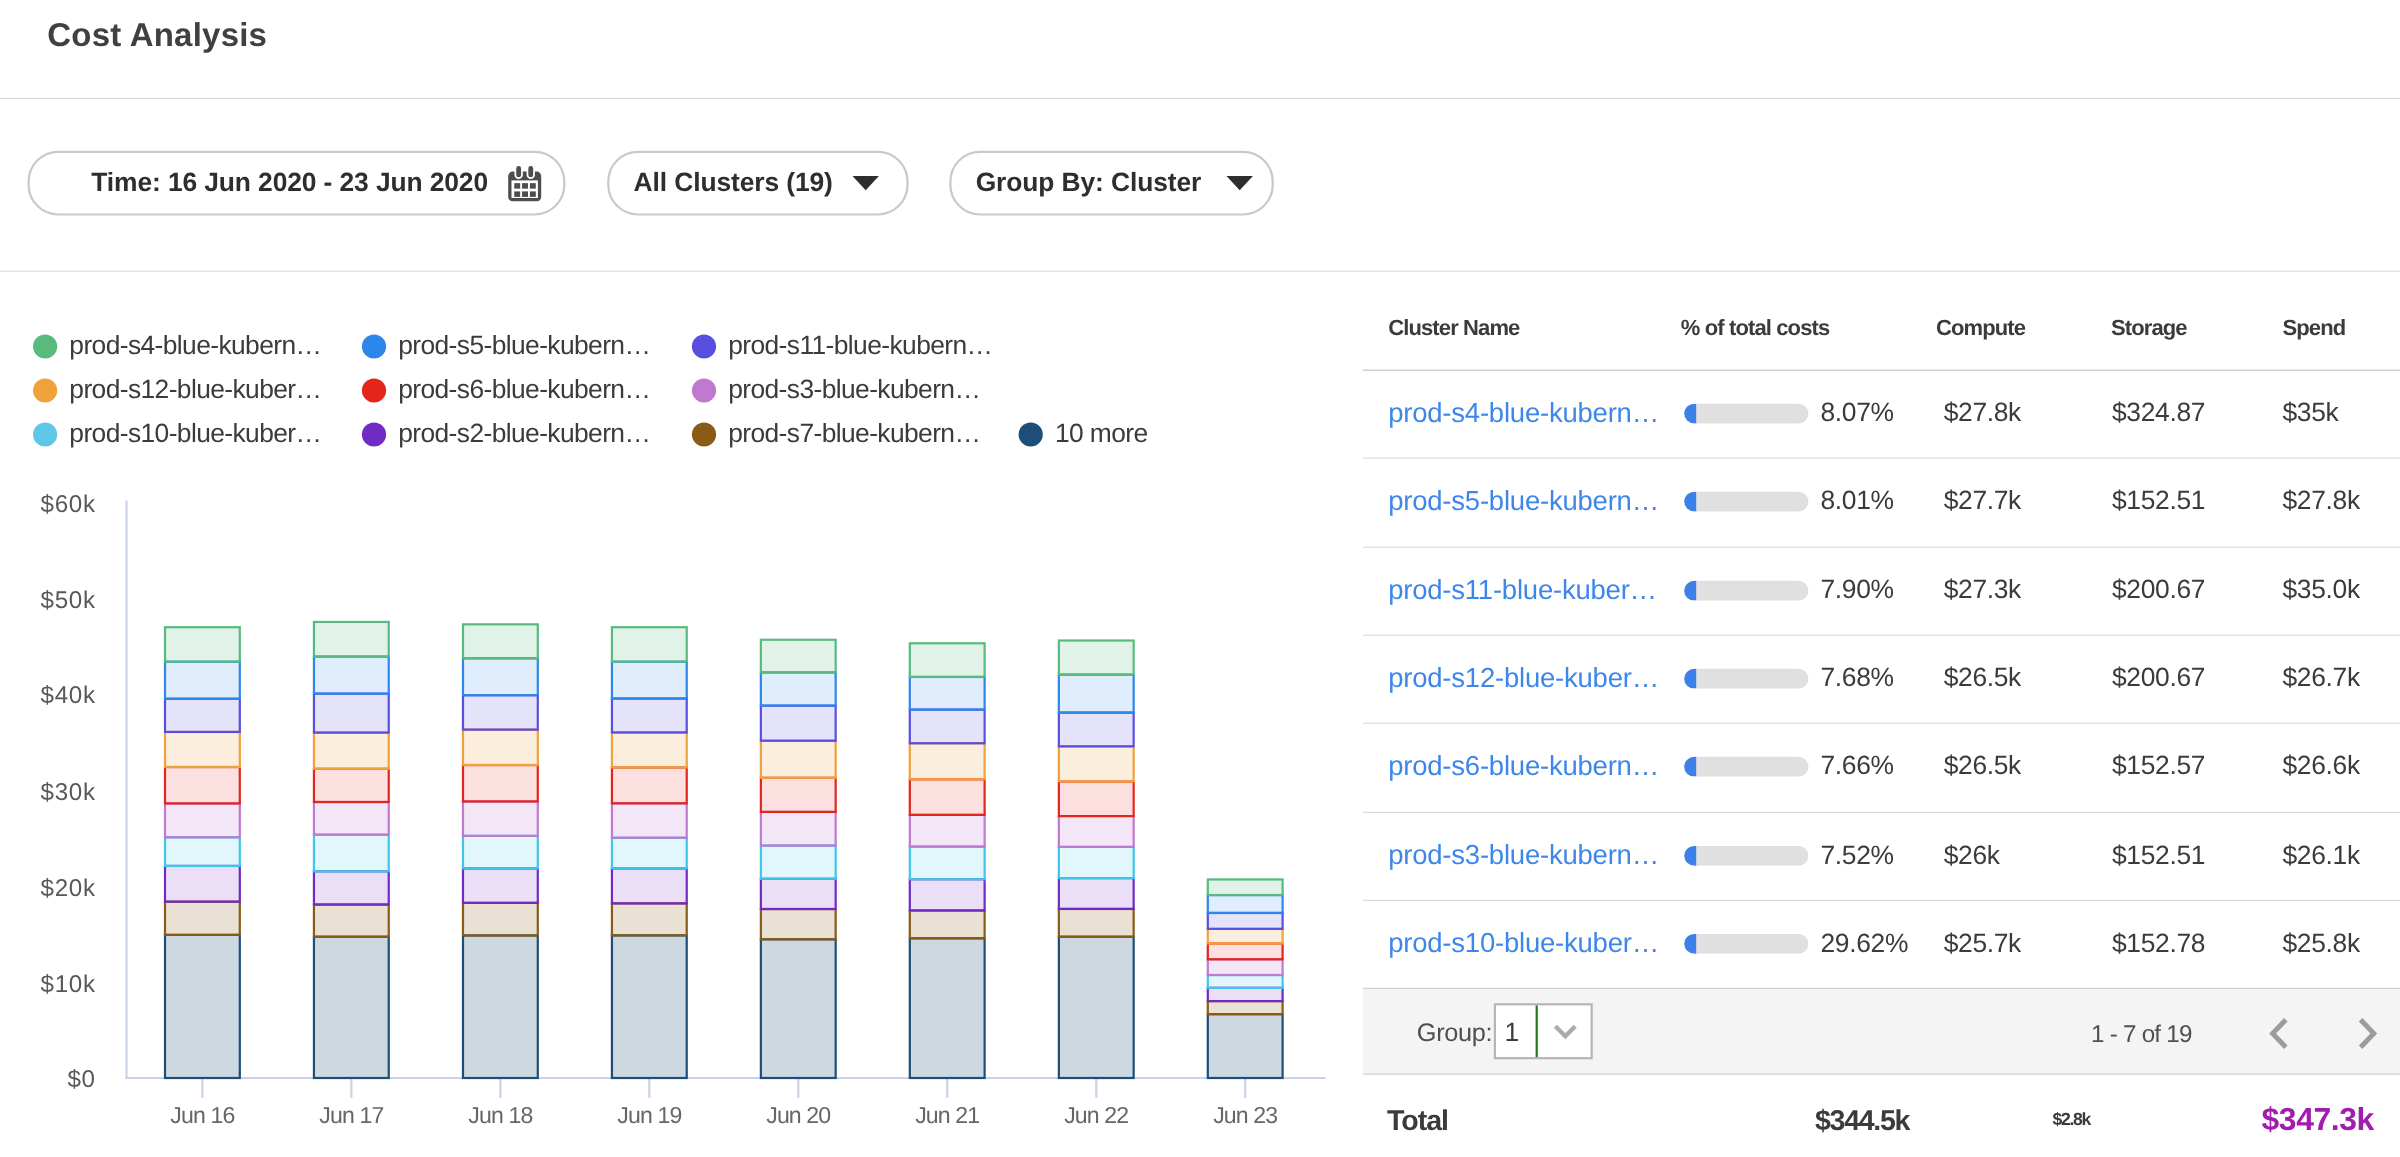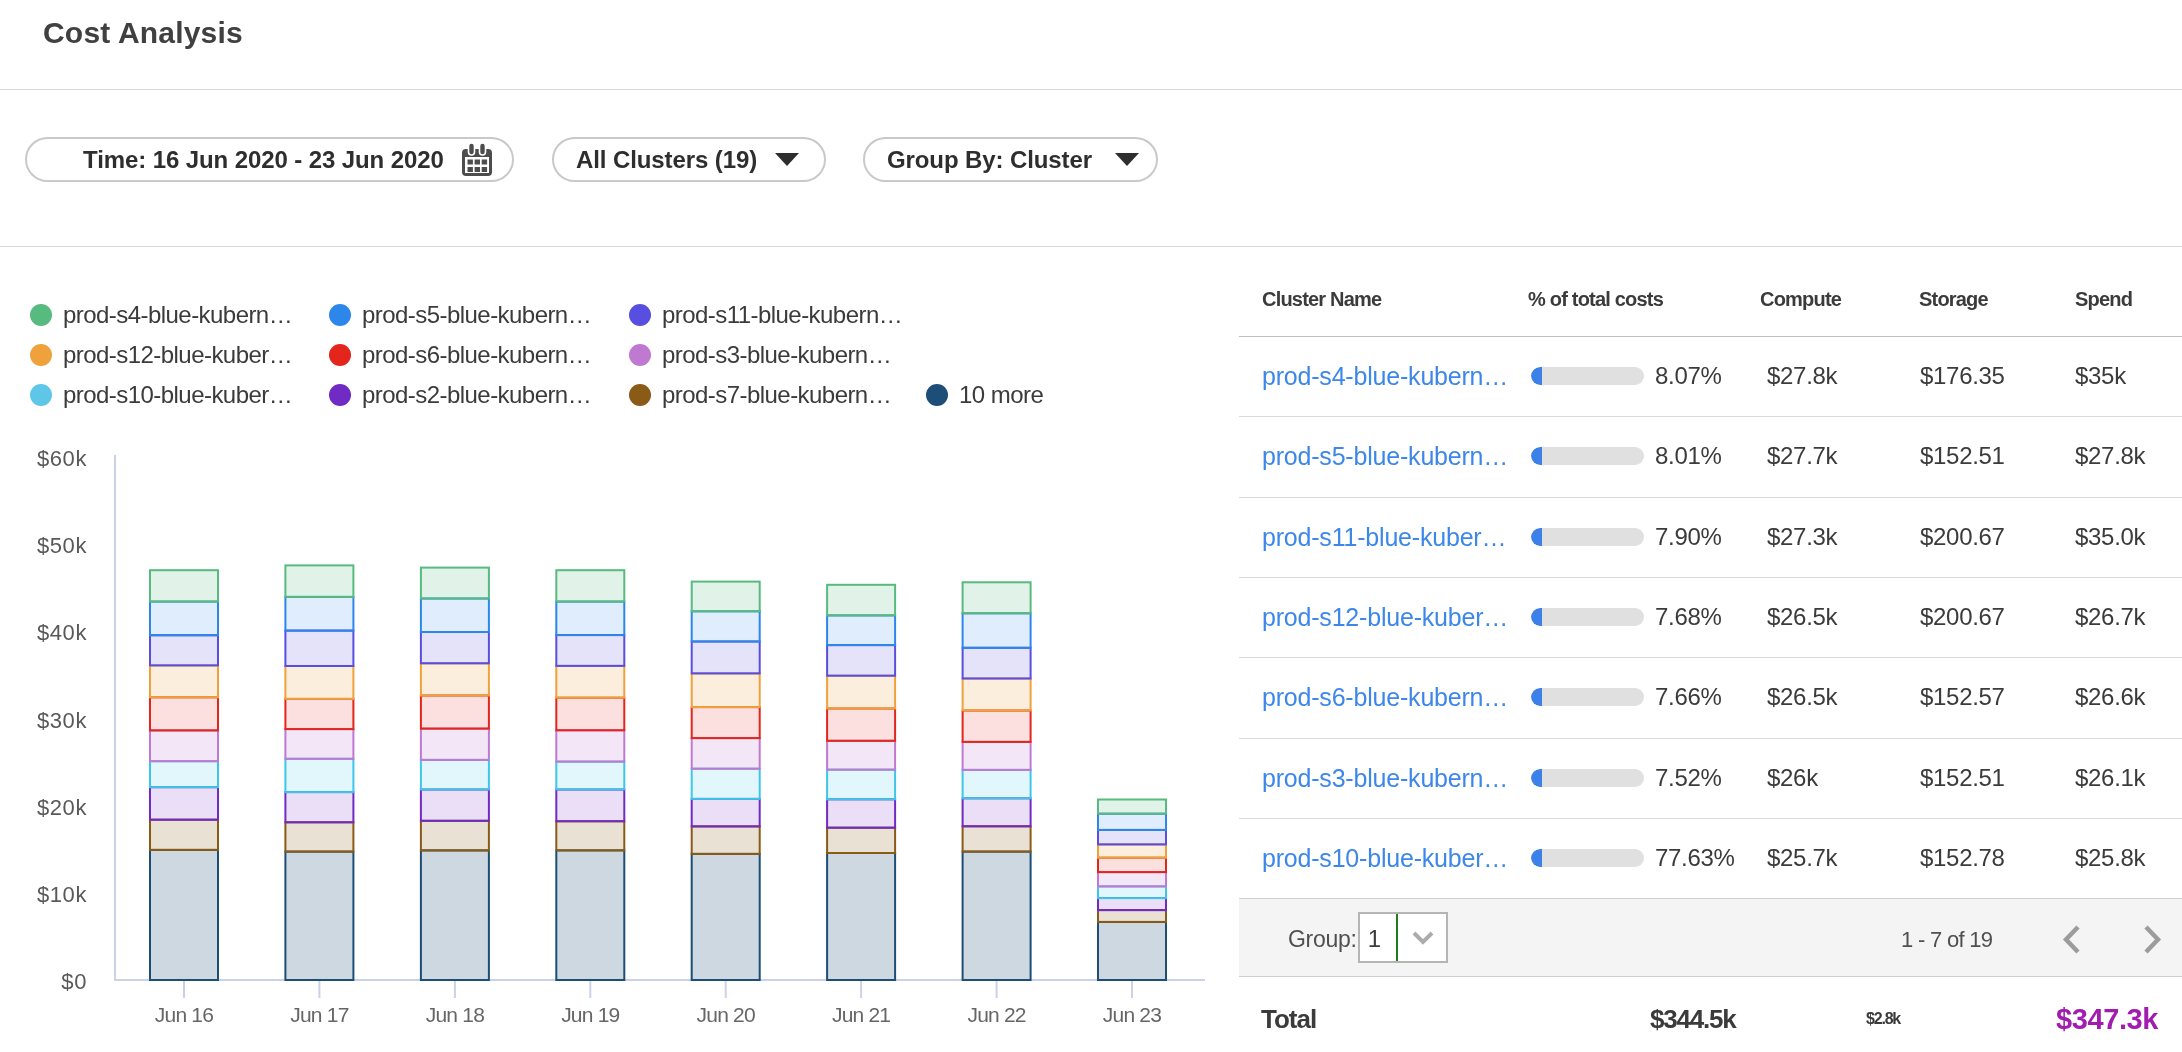--- a/index.html
+++ b/index.html
@@ -1,21 +1,21 @@
 <!DOCTYPE html>
 <html><head>
 <meta charset="utf-8">
 <style>
   * { margin:0; padding:0; box-sizing:border-box; }
   html,body { width:2182px; height:1052px; background:#fff; overflow:hidden;
     font-family:"Liberation Sans", sans-serif; color:#3b3b3b; }
   .abs { position:absolute; }
   .title { left:43px; top:16px; font-size:30px; font-weight:bold; color:#404040; letter-spacing:0.2px; }
   .hr { height:1px; background:#d8d8d8; left:0; width:2182px; }
-  .pill { top:137px; height:45px; border:2px solid #c9c9c9; border-radius:28px;
+  .pill { top:137px; height:59px; border:2px solid #c9c9c9; border-radius:28px;
     display:flex; align-items:center; font-weight:bold; font-size:24px; letter-spacing:-0.1px; color:#2e2e2e; }
   .tri { width:0; height:0; border-left:12px solid transparent; border-right:12px solid transparent;
     border-top:13px solid #2e2e2e; display:inline-block; }
   .lgd { display:flex; align-items:center; font-size:24px; letter-spacing:-0.55px; color:#3b3b3b; height:28px; }
   .dot { width:22px; height:22px; border-radius:50%; margin-right:11px; flex:none; }
   .hdr { font-size:20px; letter-spacing:-0.8px; font-weight:bold; color:#3b3b3b; white-space:nowrap; }
   .cell { font-size:24px; letter-spacing:-0.3px; color:#3b3b3b; white-space:nowrap; }
   .link { font-size:25px; letter-spacing:-0.2px; color:#3d87ea; white-space:nowrap; }
   .rowline { height:1px; background:#d9d9d9; left:1239px; width:943px; }
   .ptrack { width:113px; height:18px; border-radius:9px; background:#e0e0e0; overflow:hidden; }
@@ -169,21 +169,21 @@
 <div class="abs hdr" style="left:1760px; top:299px; transform:translateY(-50%);">Compute</div>
 <div class="abs hdr" style="left:1919px; top:299px; transform:translateY(-50%);">Storage</div>
 <div class="abs hdr" style="left:2075px; top:299px; transform:translateY(-50%);">Spend</div>
 <div class="abs rowline" style="top:336px; background:#bfbfbf;"></div>
 <div class="abs link" style="left:1262px; top:376.1px; transform:translateY(-50%);">prod-s4-blue-kubern…</div>
 <div class="abs ptrack" style="left:1531px; top:376.1px; transform:translateY(-50%);">
     <div class="pfill"></div>
   </div>
 <div class="abs cell" style="left:1655px; top:376.1px; transform:translateY(-50%);">8.07%</div>
 <div class="abs cell" style="left:1767px; top:376.1px; transform:translateY(-50%);">$27.8k</div>
-<div class="abs cell" style="left:1920px; top:376.1px; transform:translateY(-50%);">$176.35</div>
+<div class="abs cell" style="left:1920px; top:376.1px; transform:translateY(-50%);">$324.87</div>
 <div class="abs cell" style="left:2075px; top:376.1px; transform:translateY(-50%);">$35k</div>
 <div class="abs rowline" style="top:416px;"></div>
 <div class="abs link" style="left:1262px; top:456.4px; transform:translateY(-50%);">prod-s5-blue-kubern…</div>
 <div class="abs ptrack" style="left:1531px; top:456.4px; transform:translateY(-50%);">
     <div class="pfill"></div>
   </div>
 <div class="abs cell" style="left:1655px; top:456.4px; transform:translateY(-50%);">8.01%</div>
 <div class="abs cell" style="left:1767px; top:456.4px; transform:translateY(-50%);">$27.7k</div>
 <div class="abs cell" style="left:1920px; top:456.4px; transform:translateY(-50%);">$152.51</div>
 <div class="abs cell" style="left:2075px; top:456.4px; transform:translateY(-50%);">$27.8k</div>
@@ -221,21 +221,21 @@
   </div>
 <div class="abs cell" style="left:1655px; top:777.6px; transform:translateY(-50%);">7.52%</div>
 <div class="abs cell" style="left:1767px; top:777.6px; transform:translateY(-50%);">$26k</div>
 <div class="abs cell" style="left:1920px; top:777.6px; transform:translateY(-50%);">$152.51</div>
 <div class="abs cell" style="left:2075px; top:777.6px; transform:translateY(-50%);">$26.1k</div>
 <div class="abs rowline" style="top:818px;"></div>
 <div class="abs link" style="left:1262px; top:857.9px; transform:translateY(-50%);">prod-s10-blue-kuber…</div>
 <div class="abs ptrack" style="left:1531px; top:857.9px; transform:translateY(-50%);">
     <div class="pfill"></div>
   </div>
-<div class="abs cell" style="left:1655px; top:857.9px; transform:translateY(-50%);">77.63%</div>
+<div class="abs cell" style="left:1655px; top:857.9px; transform:translateY(-50%);">29.62%</div>
 <div class="abs cell" style="left:1767px; top:857.9px; transform:translateY(-50%);">$25.7k</div>
 <div class="abs cell" style="left:1920px; top:857.9px; transform:translateY(-50%);">$152.78</div>
 <div class="abs cell" style="left:2075px; top:857.9px; transform:translateY(-50%);">$25.8k</div>
 <div class="abs" style="left:1239px; top:898px; width:943px; height:79px; background:#f4f4f4; border-top:1px solid #cfcfcf; border-bottom:1px solid #cfcfcf;"></div>
 <div class="abs" style="left:1288px; top:939px; transform:translateY(-50%); color:#4f4f4f; font-size:23px; letter-spacing:-0.3px;">Group:</div>
 <div class="abs" style="left:1358px; top:912px; width:90px; height:51px; background:#fff; border:2px solid #b5b5b5;"></div>
 <div class="abs" style="left:1362px; top:939px; transform:translateY(-50%); width:25px; text-align:center; font-size:24px; color:#3d3d3d;">1</div>
 <div class="abs" style="left:1396px; top:914px; width:2px; height:47px; background:#1e7d14;"></div>
 <svg class="abs" style="left:1412px; top:929px;" width="22" height="20" viewBox="0 0 22 20">
     <path d="M2 4 L11 13 L20 4" fill="none" stroke="#ababab" stroke-width="4"></path>

